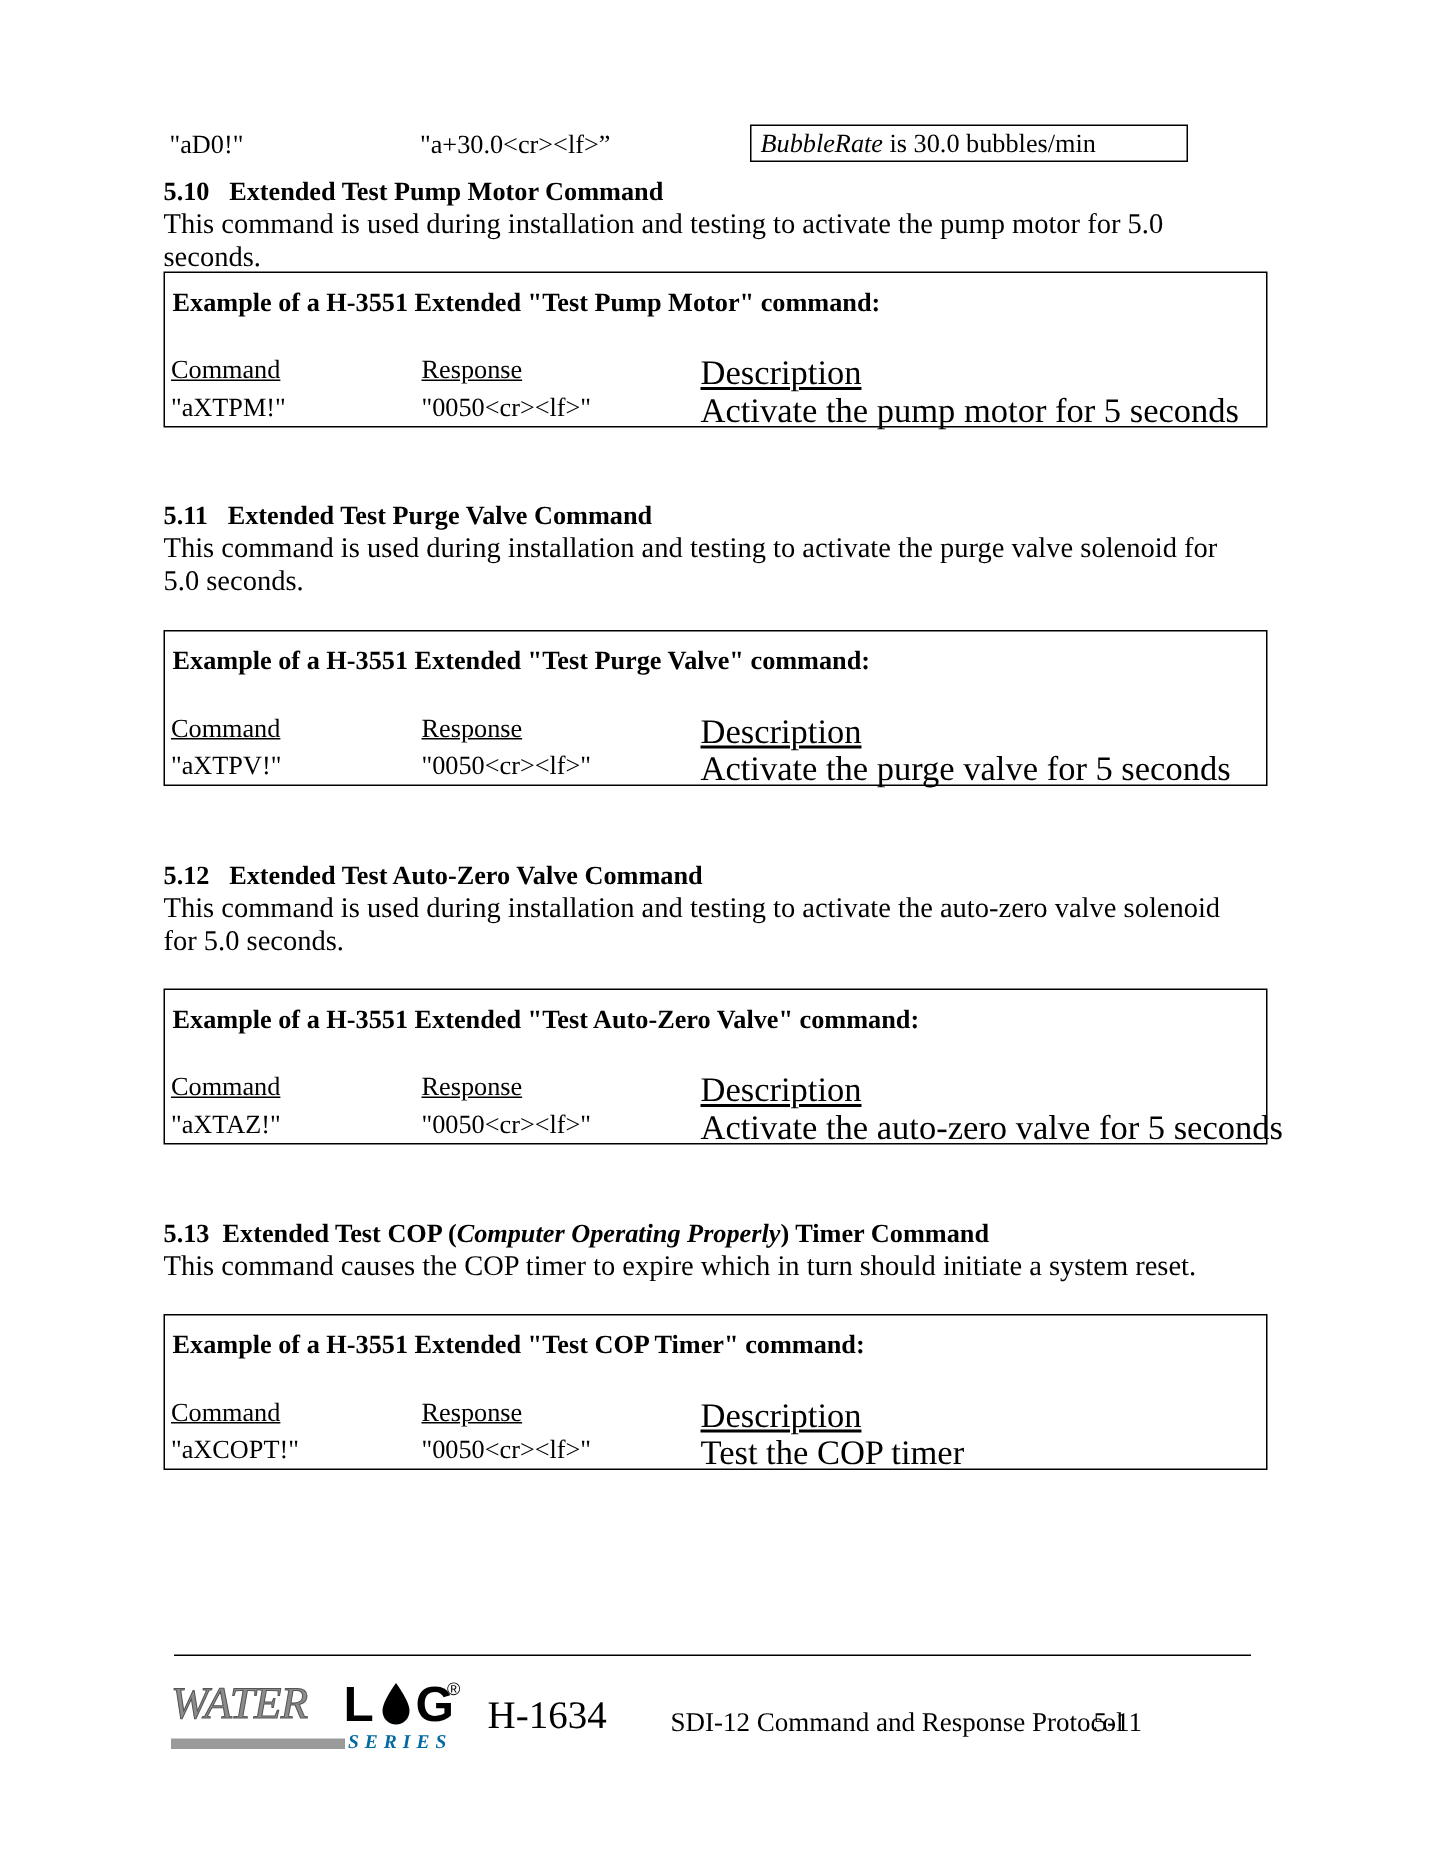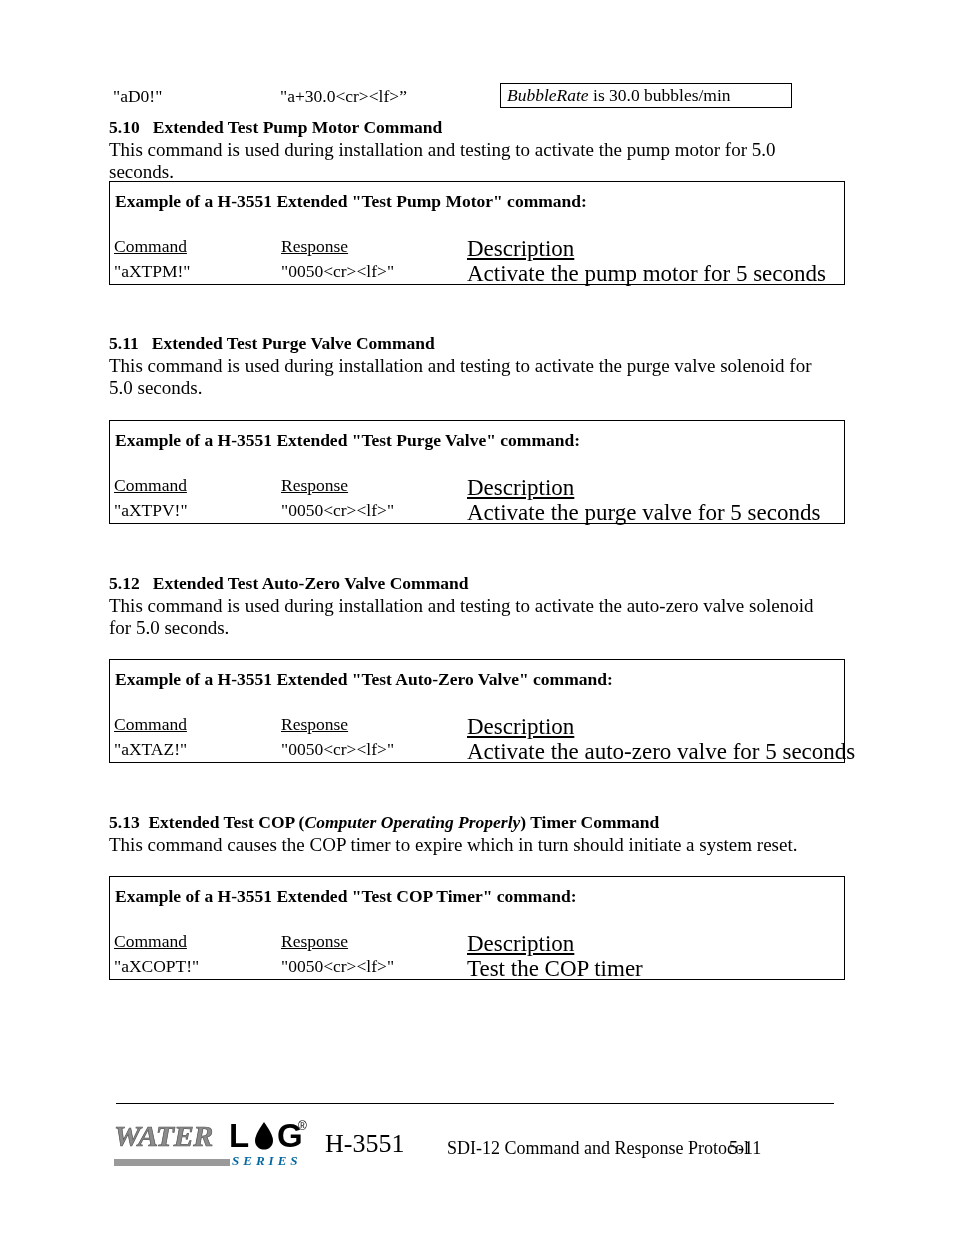--- a/index.html
+++ b/index.html
@@ -155,21 +155,21 @@
     top: 8px;
     width: 198px;
     height: 56px;
   }
   .logo .water {
     position: absolute;
     left: 0px;
     top: 0px;
     font-family: "Liberation Serif", "DejaVu Serif", serif;
     font-style: italic;
-    font-weight: bold;
+    font-weight: normal;
     font-size: 30px;
     letter-spacing: -0.5px;
     color: #8c8c8c;
     -webkit-text-stroke: 0.7px #555;
     line-height: 32px;
   }
   .logo .logword {
     position: absolute;
     left: 115px;
     top: -1px;
@@ -366,18 +366,18 @@
         <svg width="22" height="28" viewBox="0 0 22 28" xmlns="http://www.w3.org/2000/svg">
           <path d="M11 0 C11 0 2 12 2 18.5 C2 23.9 6 27.6 11 27.6 C16 27.6 20 23.9 20 18.5 C20 12 11 0 11 0 Z" fill="#000000"></path>
         </svg>
       </span>
       <span class="logword" style="left:163px;">G</span>
       <span class="reg">®</span>
       <span class="bar"></span>
       <span class="series">SERIES</span>
     </div>
 
-    <span class="model">H-3551</span>
+    <span class="model">H-1634</span>
     <span class="foot-text">SDI-12 Command and Response Protocol</span>
     <span class="page-no">5-11</span>
   </div>
 
 </div>
 
 </body></html>

